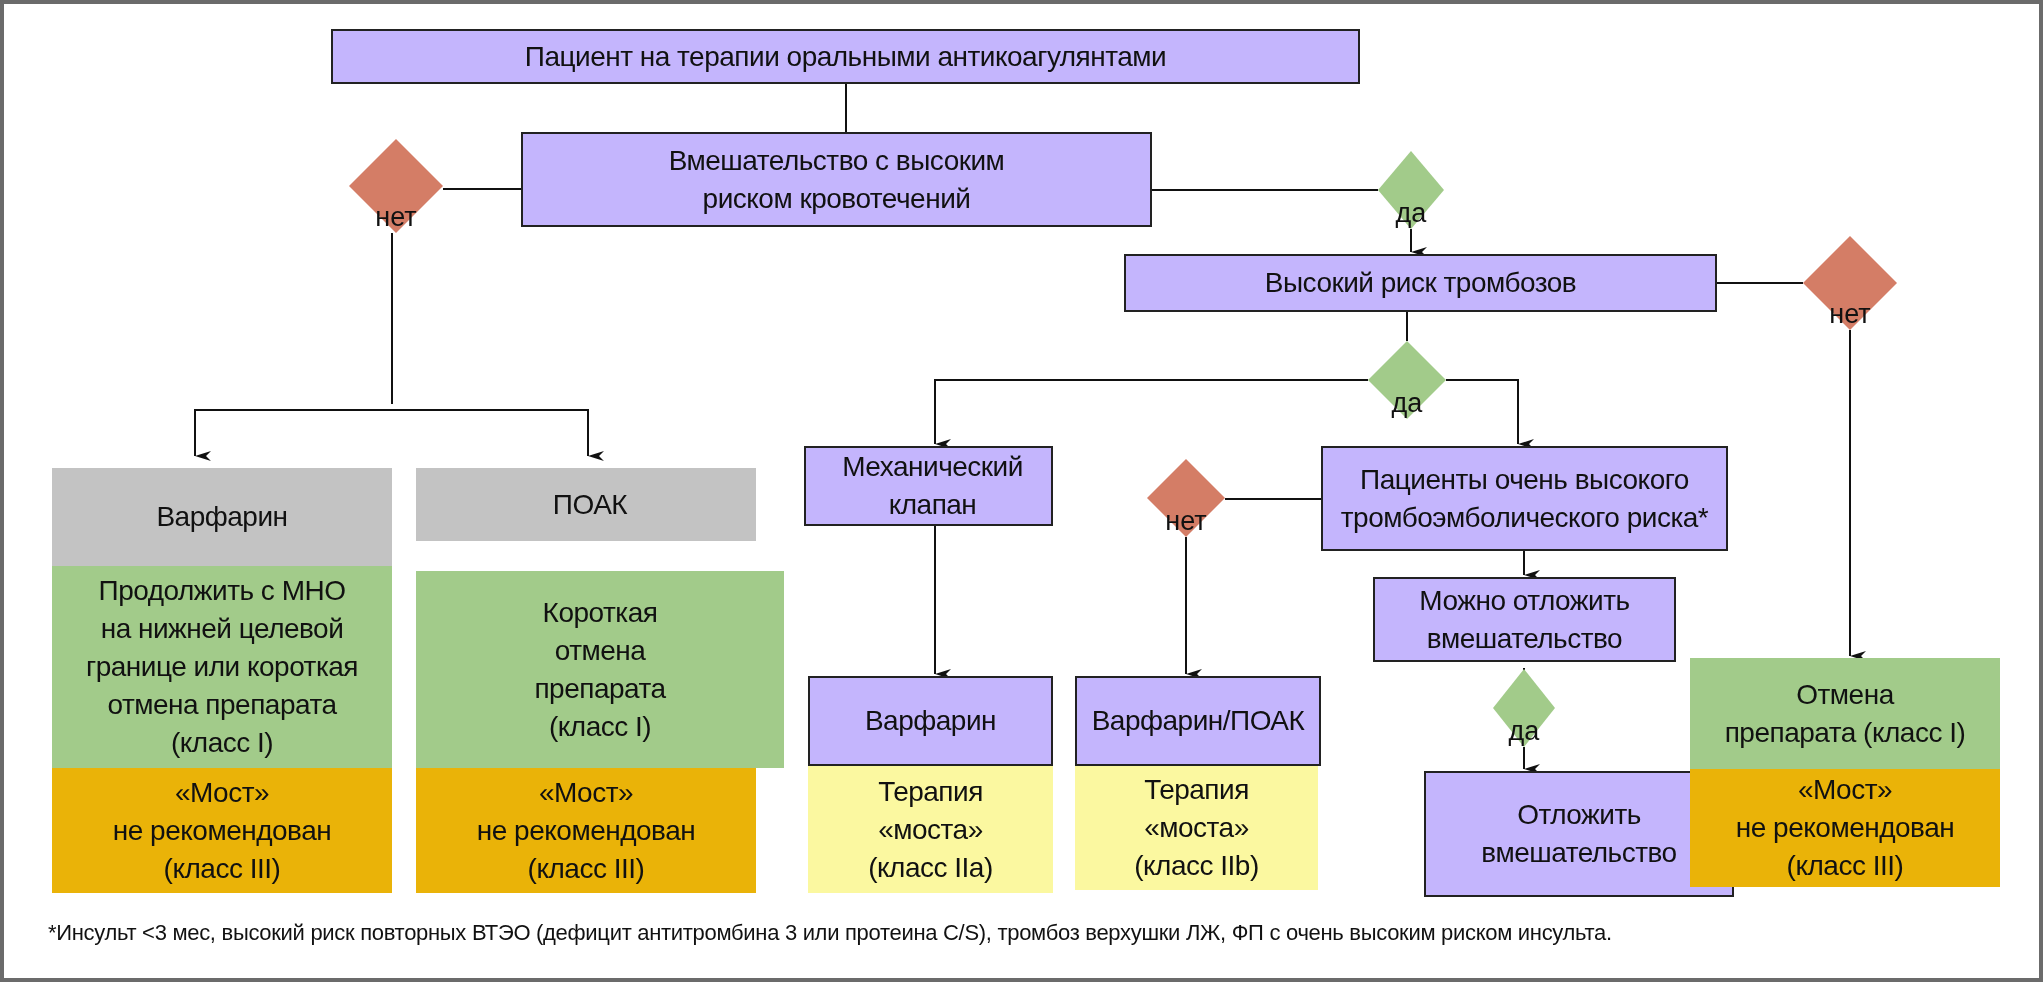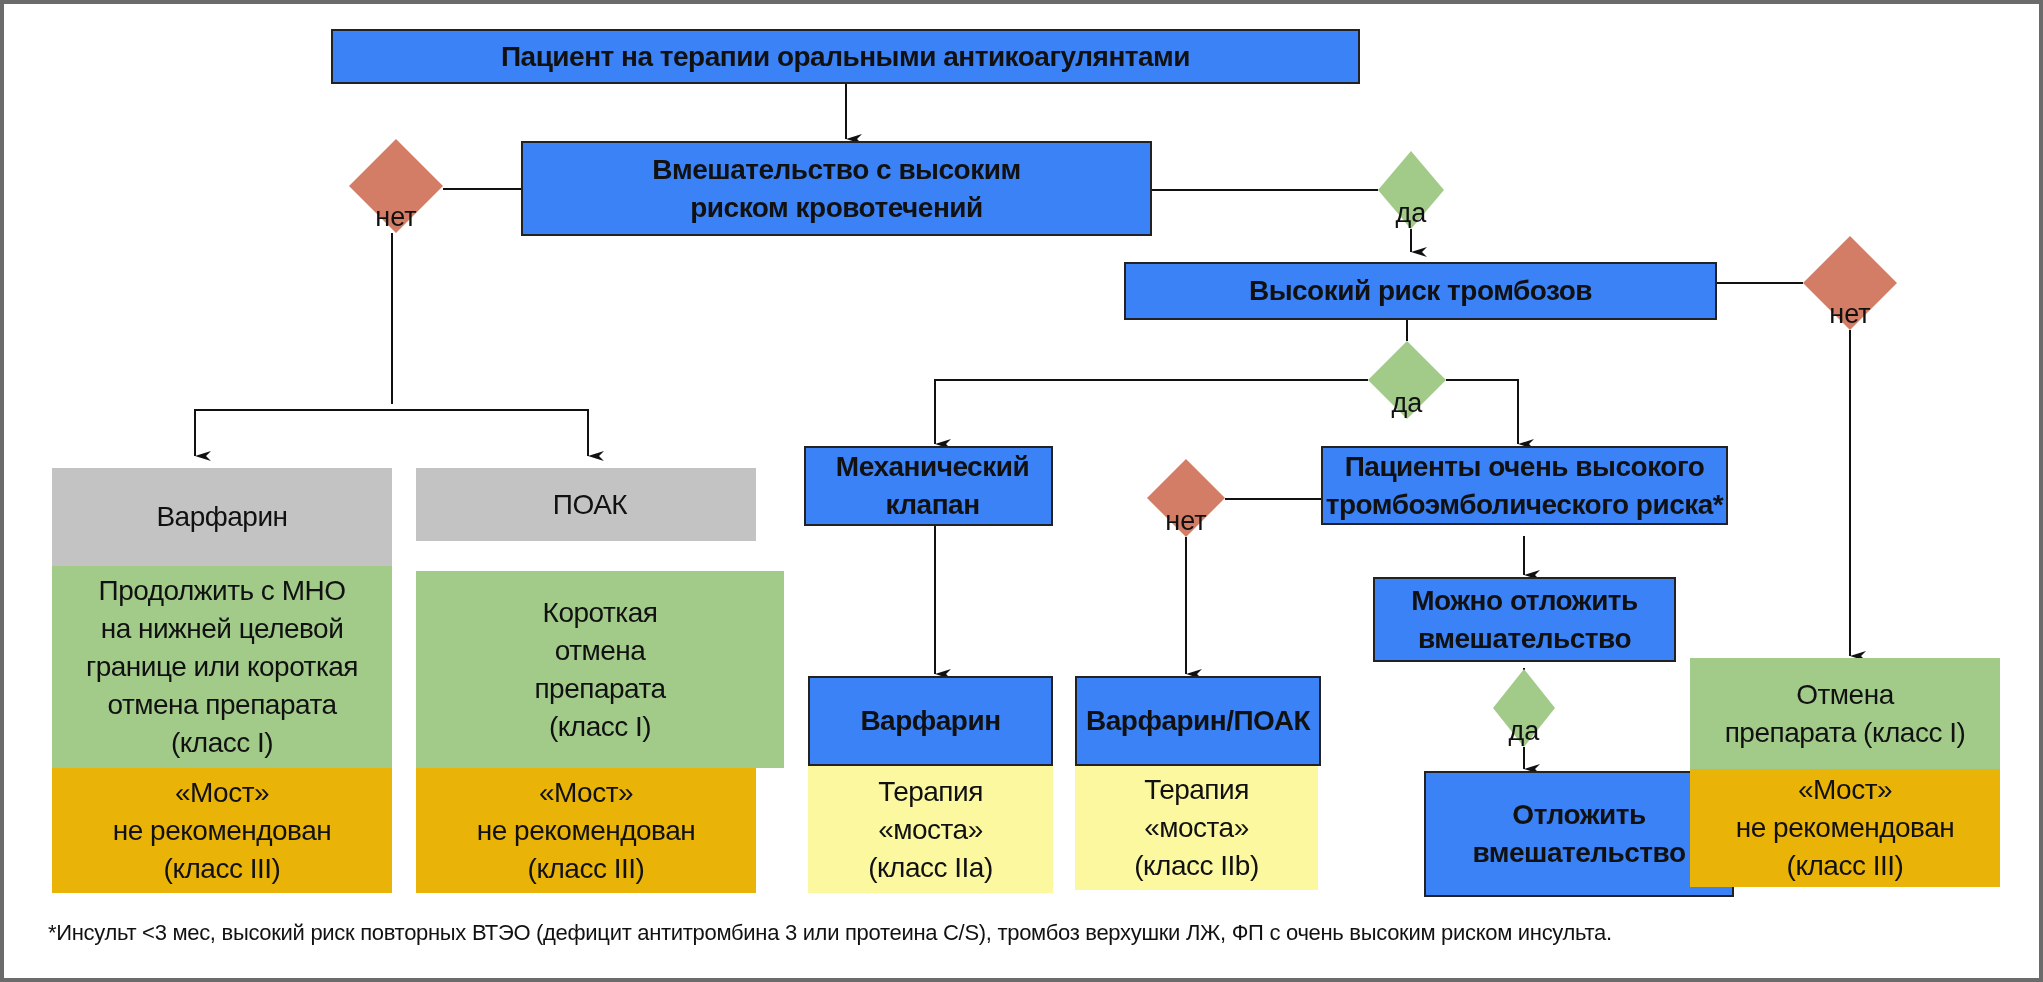--- a/index.html
+++ b/index.html
@@ -2,21 +2,21 @@
 <html><head>
 <meta charset="utf-8">
 <style>
   html,body{margin:0;padding:0;}
   body{width:2043px;height:982px;position:relative;background:#ffffff;overflow:hidden;
        font-family:"Liberation Sans","DejaVu Sans",sans-serif;color:#111;}
   .frame{position:absolute;left:0;top:0;width:2035px;height:974px;border:4px solid #6b6b6b;box-sizing:content-box;}
   svg.lines{position:absolute;left:0;top:0;width:2043px;height:982px;}
   .box{position:absolute;box-sizing:border-box;display:flex;align-items:center;justify-content:center;
        text-align:center;font-size:28px;line-height:38px;letter-spacing:-0.5px;}
-  .outlined{border:2px solid #222;background:#3b82f6;font-weight:bold;}
+  .outlined{border:2px solid #222;background:#c4b5fd;}
   .gray{background:#c3c3c3;}
   .green{background:#a2cb8a;}
   .red{background:#eab308;}
   .yellow{background:#fbf8a0;}
   .diamond{position:absolute;display:flex;align-items:flex-end;justify-content:center;font-size:27px;}
   .diamond svg{position:absolute;left:0;top:0;width:100%;height:100%;}
   .diamond span{position:relative;}
   .txt{white-space:pre-line;}
   .footnote{position:absolute;left:48px;top:920px;font-size:22px;white-space:nowrap;letter-spacing:-0.3px;}
 </style>
@@ -60,40 +60,40 @@
     <line x1="1524" y1="536" x2="1524" y2="575" marker-end="url(#arr)"></line>
     <line x1="1524" y1="668" x2="1524" y2="690"></line>
     <line x1="1524" y1="747" x2="1524" y2="769" marker-end="url(#arr)"></line>
   </g>
 </svg>
 
 <div class="box outlined" style="left:331px;top:29px;width:1029px;height:55px;">
   <span class="txt">Пациент на терапии оральными антикоагулянтами</span>
 </div>
 
-<div class="box outlined" style="left:521px;top:141px;width:631px;height:95px;">
+<div class="box outlined" style="left:521px;top:132px;width:631px;height:95px;">
   <span class="txt">Вмешательство с высоким
 риском кровотечений</span>
 </div>
 
 <div class="diamond" style="left:349px;top:139px;width:94px;height:94px;">
   <svg viewBox="0 0 100 100" preserveAspectRatio="none">
       <polygon points="50,0 100,50 50,100 0,50" fill="#d47d66"></polygon>
     </svg>
   <span>нет</span>
 </div>
 
 <div class="diamond" style="left:1378px;top:151px;width:66px;height:78px;">
   <svg viewBox="0 0 100 100" preserveAspectRatio="none">
       <polygon points="50,0 100,50 50,100 0,50" fill="#a2cb8a"></polygon>
     </svg>
   <span>да</span>
 </div>
 
-<div class="box outlined" style="left:1124px;top:254px;width:593px;height:58px;margin-top:8px;">
+<div class="box outlined" style="left:1124px;top:254px;width:593px;height:58px;">
   <span class="txt">Высокий риск тромбозов</span>
 </div>
 
 <div class="diamond" style="left:1803px;top:236px;width:94px;height:94px;">
   <svg viewBox="0 0 100 100" preserveAspectRatio="none">
       <polygon points="50,0 100,50 50,100 0,50" fill="#d47d66"></polygon>
     </svg>
   <span>нет</span>
 </div>
 
@@ -158,21 +158,21 @@
 
 <div class="box outlined" style="left:1075px;top:676px;width:246px;height:90px;">
   <span class="txt">Варфарин/ПОАК</span>
 </div>
 <div class="box yellow" style="left:1075px;top:766px;width:243px;height:124px;">
   <span class="txt">Терапия
 «моста»
 (класс IIb)</span>
 </div>
 
-<div class="box outlined" style="left:1321px;top:446px;width:407px;height:79px;">
+<div class="box outlined" style="left:1321px;top:446px;width:407px;height:105px;">
   <span class="txt">Пациенты очень высокого
 тромбоэмболического риска*</span>
 </div>
 
 <div class="box outlined" style="left:1373px;top:577px;width:303px;height:85px;">
   <span class="txt">Можно отложить
 вмешательство</span>
 </div>
 
 <div class="diamond" style="left:1493px;top:669px;width:62px;height:78px;">

